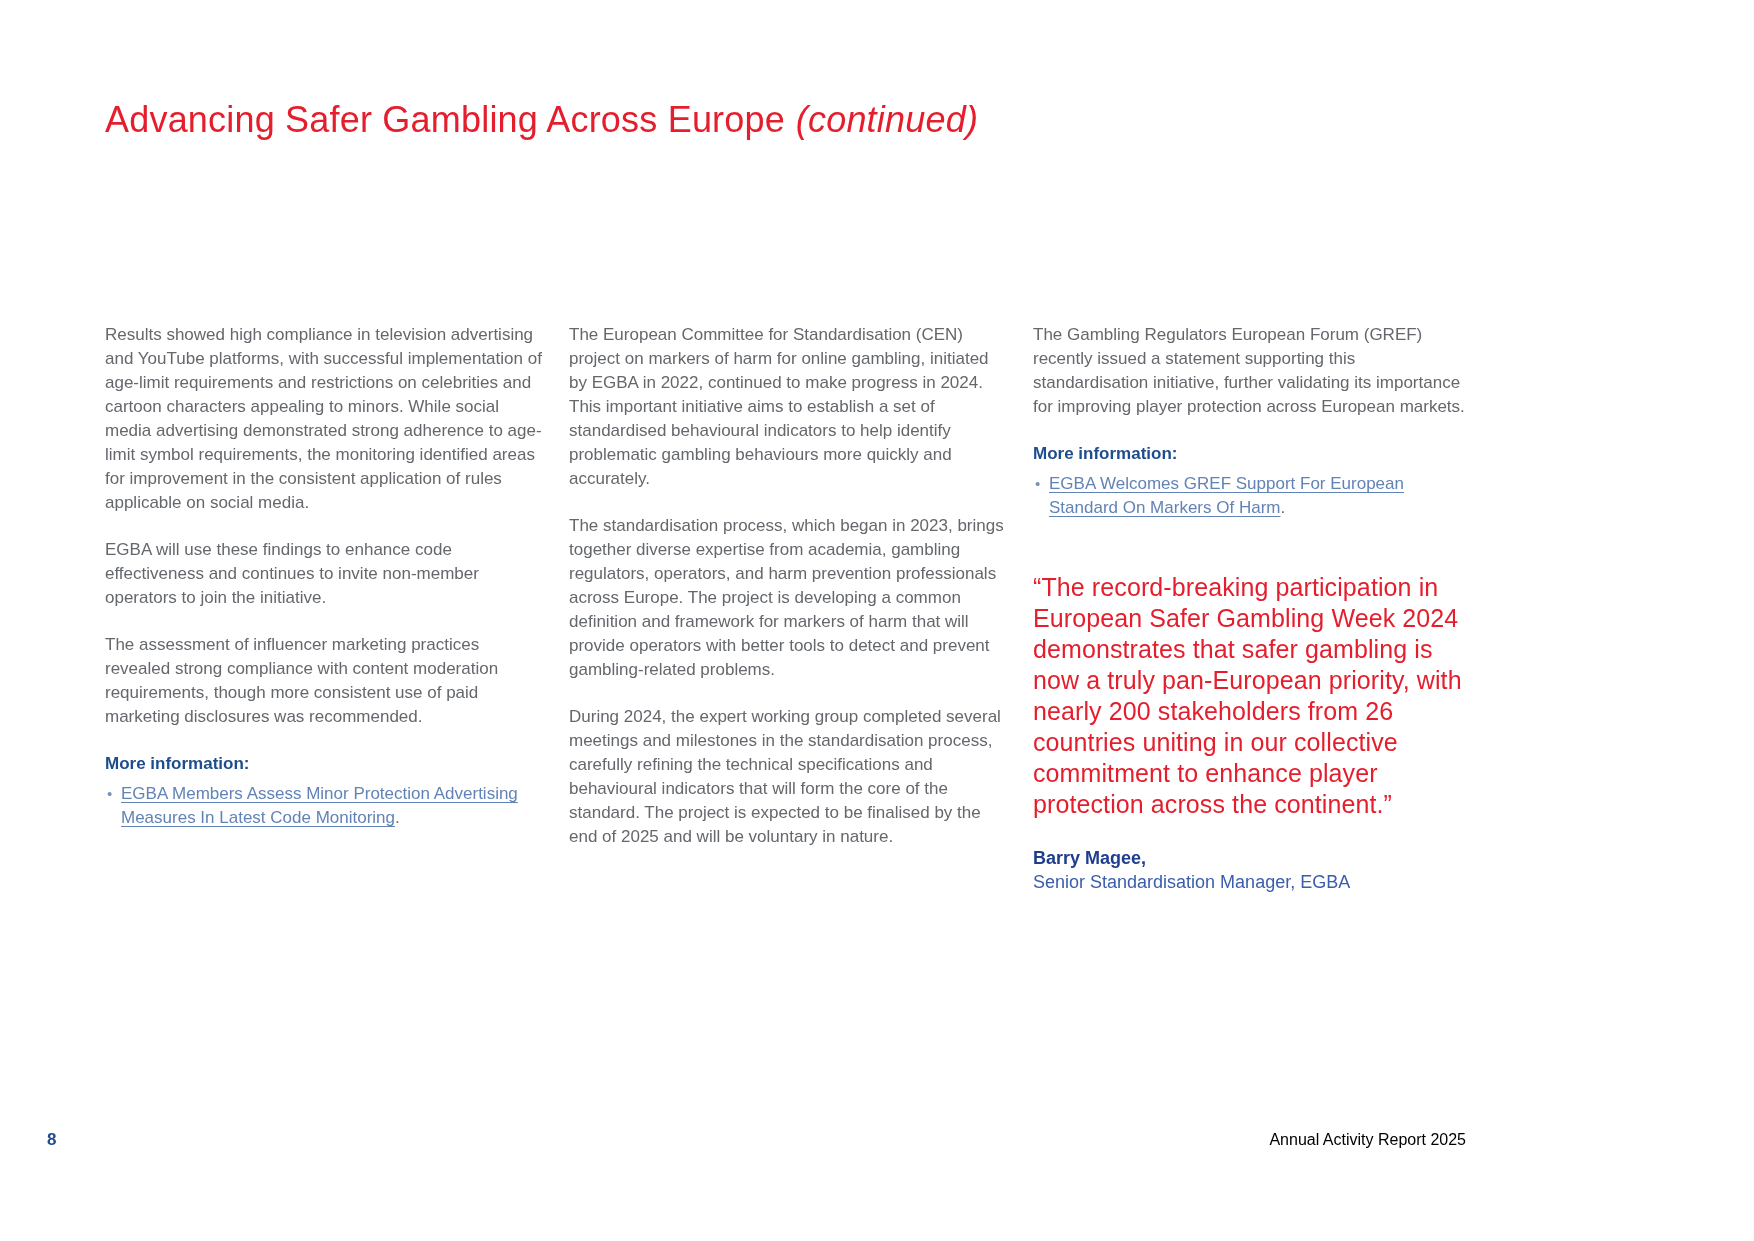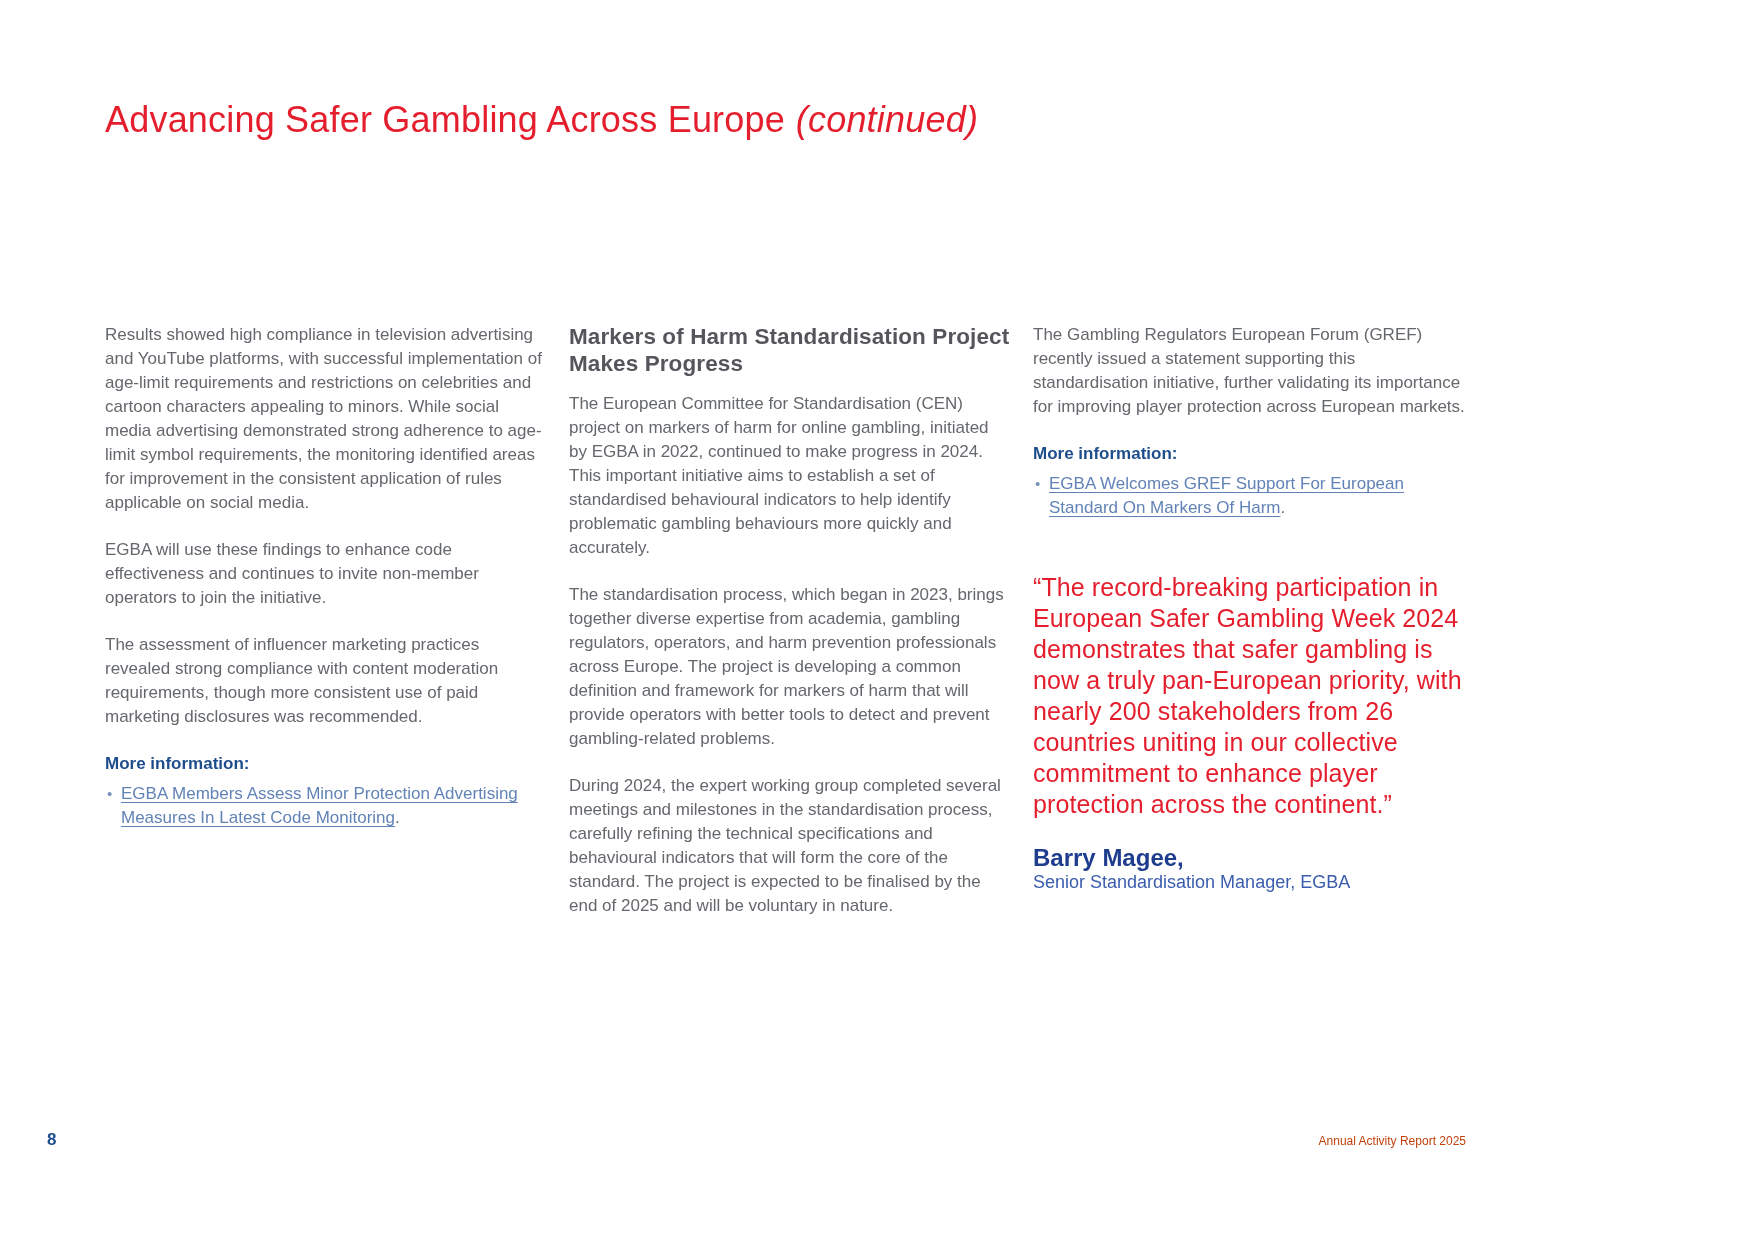--- a/index.html
+++ b/index.html
@@ -83,21 +83,21 @@
   .link-suffix { color: #64676c; text-decoration: none; }
   .pull-quote {
     margin-top: 52px;
     font-size: 25px;
     line-height: 31px;
     color: #e41e2d;
     letter-spacing: 0.1px;
   }
   .attribution { margin-top: 26px; }
   .attribution-name {
-    font-size: 24px;
+    font-size: 18px;
     line-height: 24px;
     font-weight: 700;
     color: #1f3d8f;
   }
   .attribution-role {
     font-size: 18px;
     line-height: 24px;
     color: #3a5dae;
   }
   .page-footer {
@@ -109,22 +109,22 @@
     display: flex;
     justify-content: space-between;
     align-items: baseline;
   }
   .page-number {
     font-size: 17px;
     font-weight: 700;
     color: #1e4d8c;
   }
   .footer-right {
-    font-size: 12px;
-    color: #c2410c;
+    font-size: 16px;
+    color: #000000;
   }
 </style>
 </head>
 <body>
 
 <div class="page">
 
   <h1 class="page-title"><span>Advancing Safer Gambling Across Europe</span><span class="title-suffix">(continued)</span></h1>
 
   <div class="columns">
@@ -136,21 +136,20 @@
       <p class="more-info-label">More information:</p>
       <ul class="link-list">
         <li>
           <span class="bullet">•</span>
           <span class="link-wrap"><a class="doc-link">EGBA Members Assess Minor Protection Advertising Measures In Latest Code Monitoring</a><span class="link-suffix">.</span></span>
         </li>
       </ul>
     </div>
 
     <div class="col">
-      <h2 class="col-heading">Markers of Harm Standardisation Project Makes Progress</h2>
       <p class="para">The European Committee for Standardisation (CEN) project on markers of harm for online gambling, initiated by EGBA in 2022, continued to make progress in 2024. This important initiative aims to establish a set of standardised behavioural indicators to help identify problematic gambling behaviours more quickly and accurately.</p>
       <p class="para">The standardisation process, which began in 2023, brings together diverse expertise from academia, gambling regulators, operators, and harm prevention professionals across Europe. The project is developing a common definition and framework for markers of harm that will provide operators with better tools to detect and prevent gambling-related problems.</p>
       <p class="para">During 2024, the expert working group completed several meetings and milestones in the standardisation process, carefully refining the technical specifications and behavioural indicators that will form the core of the standard. The project is expected to be finalised by the end of 2025 and will be voluntary in nature.</p>
     </div>
 
     <div class="col">
       <p class="para">The Gambling Regulators European Forum (GREF) recently issued a statement supporting this standardisation initiative, further validating its importance for improving player protection across European markets.</p>
       <p class="more-info-label">More information:</p>
       <ul class="link-list">
         <li>

